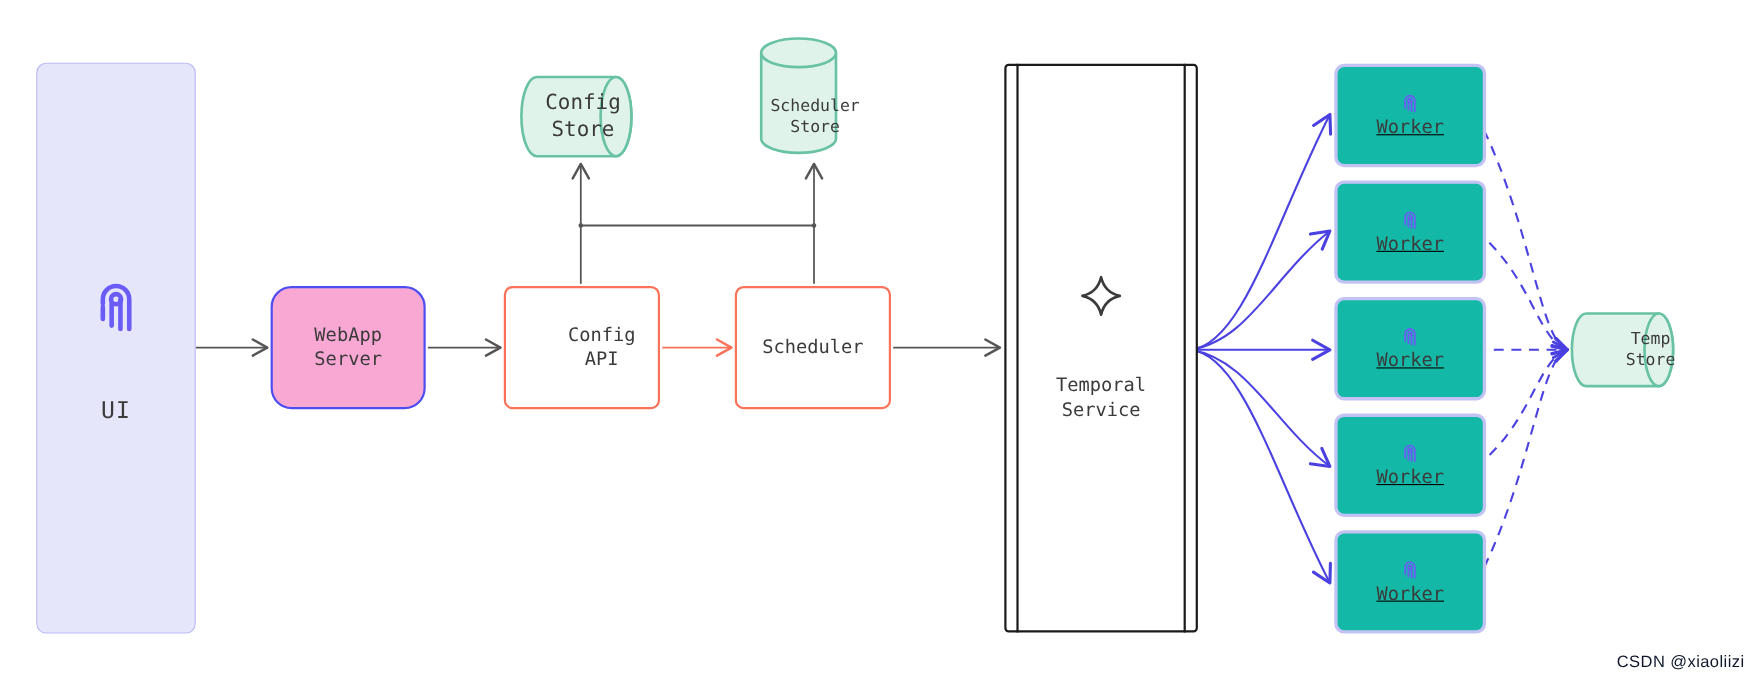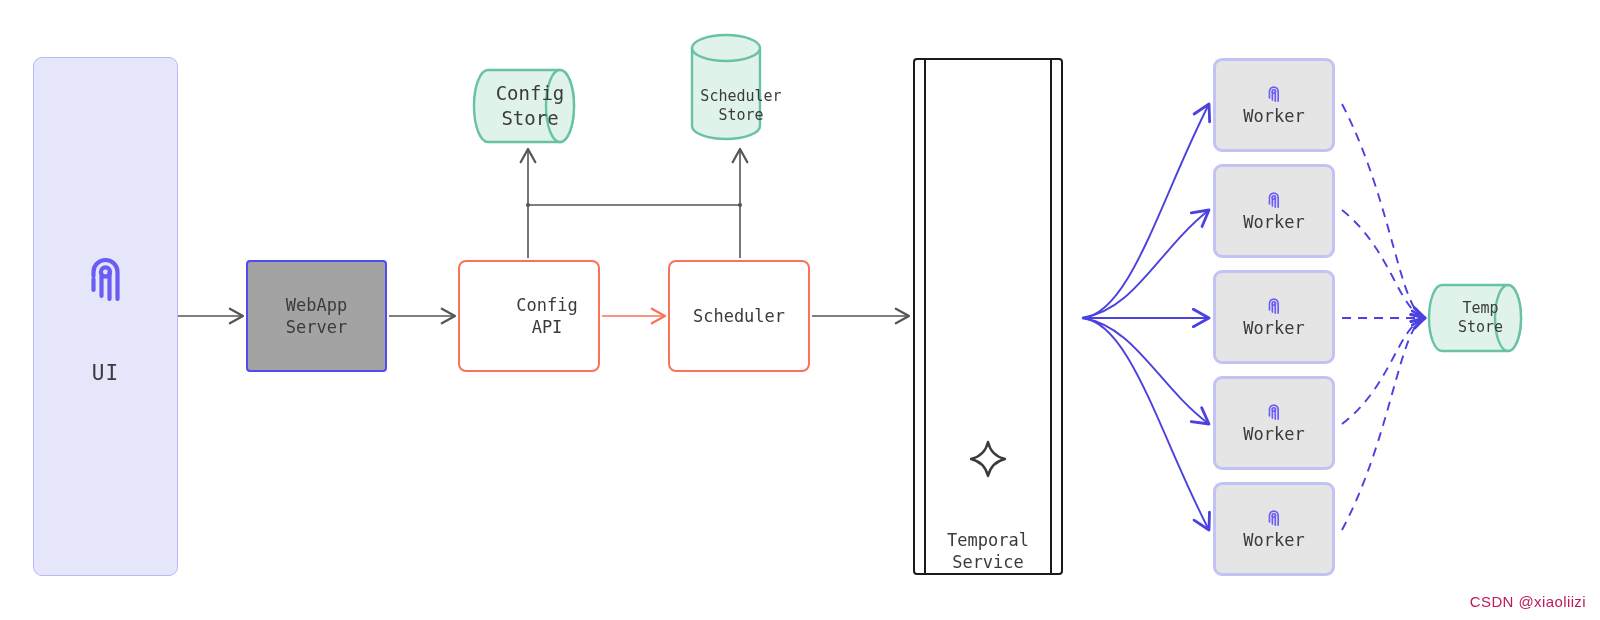--- a/index.html
+++ b/index.html
@@ -11,59 +11,59 @@
   .lbl{font-family:"DejaVu Sans Mono","Liberation Mono",monospace;
        color:#3b3b3b;line-height:1.30;white-space:pre-line;}
 
   
   #ui-panel{left:33px;top:57px;width:145px;height:519px;background:#e6e6fb;
             border:1.6px solid #b9b9f7;border-radius:9px;}
   #ui-logo{margin-bottom:52px;}
   #ui-label{font-size:21px;letter-spacing:1px;}
 
   
-  #webapp{left:246px;top:260px;width:141px;height:112px;background:#a3a3a3;
-          border:2.6px solid #4d4df2;border-radius:4px;}
+  #webapp{left:246px;top:260px;width:141px;height:112px;background:#f9a8d4;
+          border:2.6px solid #4d4df2;border-radius:19px;}
   #webapp .lbl{font-size:17px;}
   #config-api{left:458px;top:260px;width:142px;height:112px;background:#fff;
           border:2.6px solid #fa7259;border-radius:8px;padding-left:36px;}
   #config-api .lbl{font-size:17px;}
   #scheduler{left:668px;top:260px;width:142px;height:112px;background:#fff;
           border:2.6px solid #fa7259;border-radius:8px;}
   #scheduler .lbl{font-size:17px;}
 
   
-  #temporal{left:913px;top:58px;width:150px;height:517px;background:#fff;
-            border:2.2px solid #1a1a1a;border-radius:4px;justify-content:flex-end;}
+  #temporal{left:913px;top:58px;width:176px;height:517px;background:#fff;
+            border:2.2px solid #1a1a1a;border-radius:4px;}
   #temporal::before{content:"";position:absolute;left:9px;top:-2.2px;bottom:-2.2px;
             width:0;border-left:2.2px solid #1a1a1a;}
   #temporal::after{content:"";position:absolute;right:9px;top:-2.2px;bottom:-2.2px;
             width:0;border-right:2.2px solid #1a1a1a;}
   #temporal-star{margin-bottom:46px;}
   #temporal .lbl{font-size:17px;position:relative;z-index:2;}
 
   
-  .worker{width:122px;height:94px;background:#e5e5e5;border:3px solid #c2c2f5;
-          border-radius:9px;left:1213px;}
+  .worker{width:138px;height:94px;background:#14b8a6;border:3px solid #c2c2f5;
+          border-radius:9px;left:1213px;text-decoration:underline;}
   .worker .wlogo{margin-bottom:2px;line-height:0;}
   .worker .lbl{font-size:17px;}
 
   
   .cyl{position:absolute;}
   .cyl .lbl{position:absolute;left:0;top:0;width:100%;height:100%;
             display:flex;align-items:center;justify-content:center;
             font-size:15px;text-align:center;}
   #config-store{left:475px;top:70px;width:110px;height:72px;}
   #config-store .lbl{padding-right:20px;font-size:19px;}
   #sched-store{left:691px;top:33px;width:100px;height:110px;}
   #sched-store .lbl{padding-top:18px;font-size:15px;}
-  #temp-store{left:1429px;top:284px;width:103px;height:68px;}
+  #temp-store{left:1429px;top:284px;width:103px;height:68px;padding-left:40px;}
   #temp-store .lbl{padding-right:20px;font-size:15px;}
 
-  #watermark{position:absolute;right:14px;bottom:10px;color:#be185d;font-size:15px;
+  #watermark{position:absolute;right:14px;bottom:10px;color:#0f172a;font-size:15px;
              font-family:"Liberation Sans",sans-serif;letter-spacing:.4px;}
 </style>
 </head>
 <body>
 
 <svg id="canvas" viewBox="0 0 1600 620" xmlns="http://www.w3.org/2000/svg">
   <defs>
     <marker id="ahGray" viewBox="0 0 12 12" refX="10" refY="6" markerWidth="11" markerHeight="11" orient="auto-start-reverse">
       <path d="M1,1 L10,6 L1,11" fill="none" stroke="#555555" stroke-width="1.5" stroke-linecap="round" stroke-linejoin="round"></path>
     </marker>

